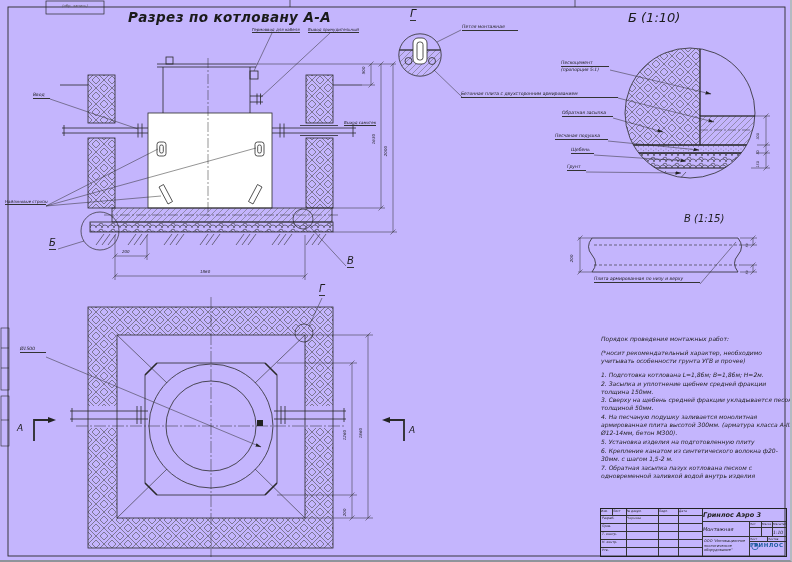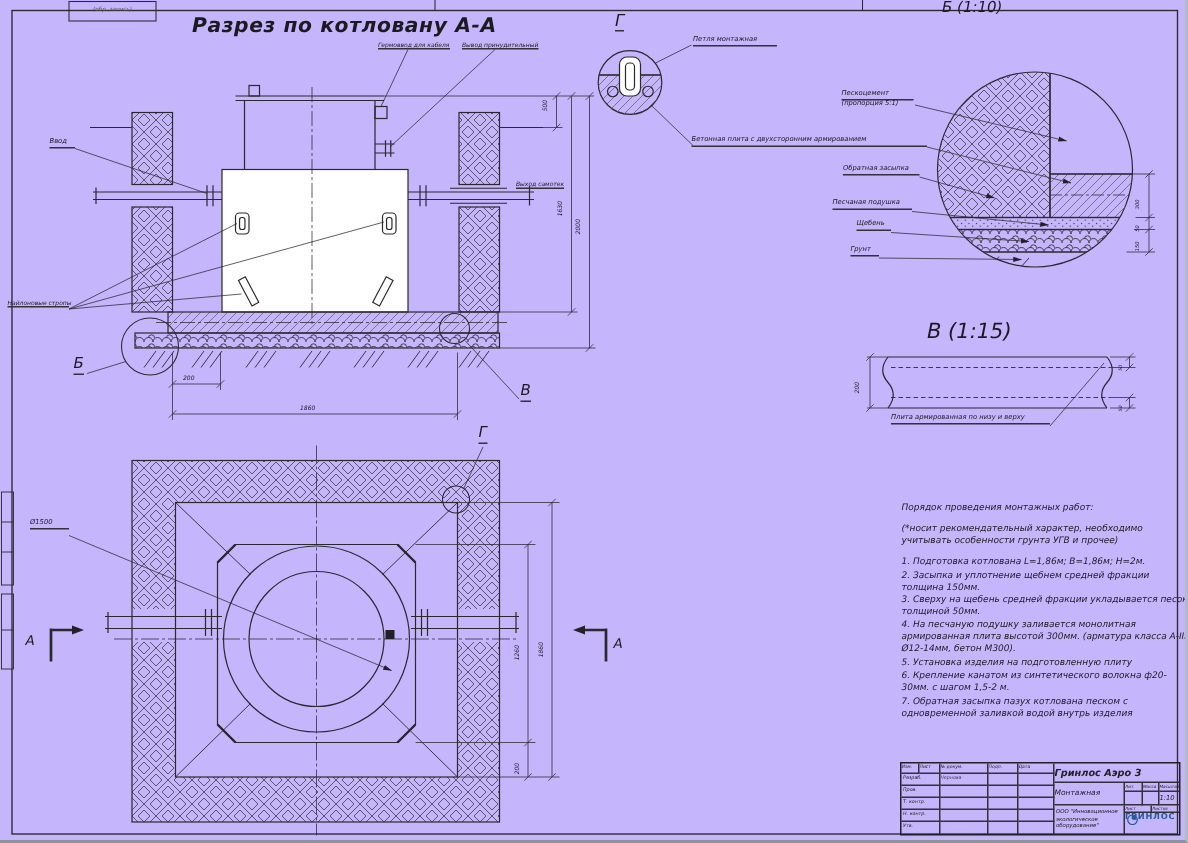--- a/index.html
+++ b/index.html
@@ -244,32 +244,32 @@
 <span class="lbl" style="left:122px;top:249.5px;font-size:4px;">200</span>
 <span class="lbl" style="left:200px;top:269.5px;font-size:4px;">1860</span>
 <span class="lbl rot" style="left:366px;top:70px;font-size:4px;">500</span>
 <span class="lbl rot" style="left:376px;top:140px;font-size:4px;">1630</span>
 <span class="lbl rot" style="left:388px;top:152px;font-size:4px;">2000</span>
 
 <span class="lbl u" style="left:410px;top:8px;font-size:11px;">Г</span>
 <span class="lbl u" style="left:462px;top:25px;font-size:4.5px;width:56px;">Петля монтажная</span>
 <span class="lbl u" style="left:461px;top:92px;font-size:4.5px;width:157px;">Бетонная плита с двухсторонним армированием</span>
 
-<span class="lbl" style="left:628px;top:1px;font-size:10px;">Б (1:10)</span>
+<span class="lbl" style="left:628px;top:11px;font-size:13px;">Б (1:10)</span>
 <span class="lbl u" style="left:561px;top:61px;font-size:4.5px;width:48px;">Пескоцемент</span>
 <span class="lbl" style="left:561px;top:68px;font-size:4.5px;">(пропорция 5:1)</span>
 <span class="lbl u" style="left:562px;top:111px;font-size:4.5px;width:51px;">Обратная засыпка</span>
 <span class="lbl u" style="left:555px;top:134px;font-size:4.5px;width:53px;">Песчаная подушка</span>
 <span class="lbl u" style="left:571px;top:148px;font-size:4.5px;width:23px;">Щебень</span>
 <span class="lbl u" style="left:567px;top:165px;font-size:4.5px;width:19px;">Грунт</span>
 <span class="lbl rot" style="left:761px;top:136px;font-size:3.4px;">300</span>
 <span class="lbl rot" style="left:761px;top:151px;font-size:3.4px;">50</span>
 <span class="lbl rot" style="left:761px;top:164px;font-size:3.4px;">150</span>
 
-<span class="lbl" style="left:618px;top:214px;font-size:14px;">В (1:15)</span>
+<span class="lbl" style="left:684px;top:214px;font-size:10px;">В (1:15)</span>
 <span class="lbl rot" style="left:574px;top:258px;font-size:4px;">200</span>
 <span class="lbl rot" style="left:749px;top:244px;font-size:3px;">50</span>
 <span class="lbl rot" style="left:749px;top:271px;font-size:3px;">50</span>
 <span class="lbl u" style="left:594px;top:277px;font-size:4.5px;width:106px;">Плита армированная по низу и верху</span>
 
 <span class="lbl u" style="left:20px;top:347px;font-size:4.5px;width:26px;">Ø1500</span>
 <span class="lbl" style="left:17px;top:424px;font-size:9px;">А</span>
 <span class="lbl" style="left:409px;top:426px;font-size:9px;">А</span>
 <span class="lbl rot" style="left:347px;top:436px;font-size:4px;">1260</span>
 <span class="lbl rot" style="left:363px;top:434px;font-size:4px;">1860</span>

